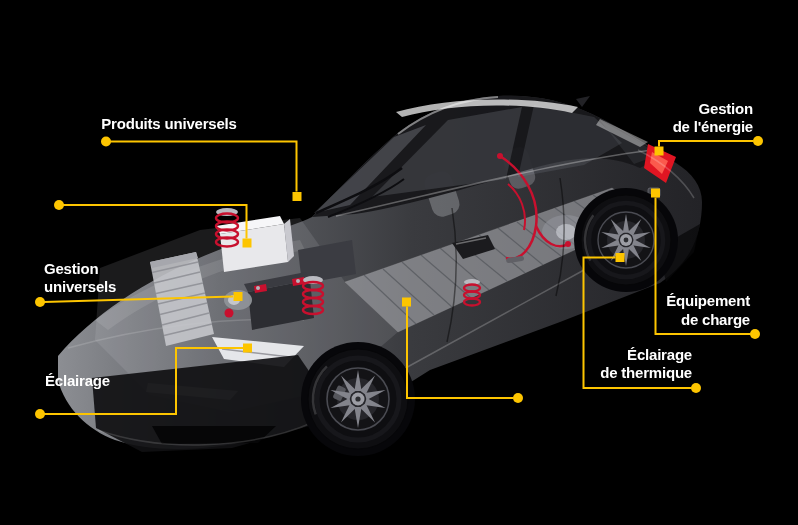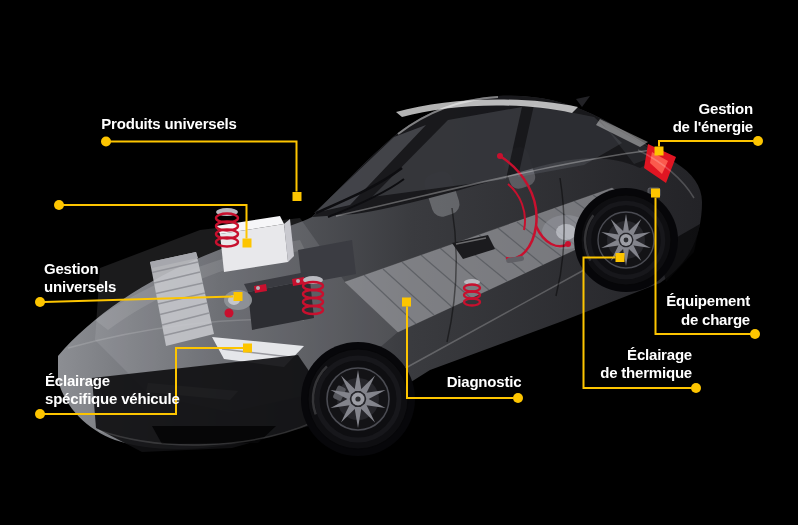--- a/index.html
+++ b/index.html
@@ -298,26 +298,22 @@
   </div>
 
 
   <div class="callout" style="left:44px;top:260px;line-height:18px">
     <div>Gestion</div>
     <div>universels</div>
   </div>
 
   <div class="callout" style="left:45px;top:372px;line-height:18px">
     <div>Éclairage</div>
-    <div>spécifique véhicule</div>
-  </div>
-
-  <div class="callout ta-c" style="left:424px;top:372px;width:120px">
-    <div>Diagnostic</div>
-  </div>
+  </div>
+
 
   <div class="callout ta-r" style="right:45px;top:100px;line-height:18px">
     <div>Gestion</div>
     <div>de l'énergie</div>
   </div>
 
   <div class="callout ta-r" style="right:48px;top:291px;line-height:19px">
     <div>Équipement</div>
     <div>de charge</div>
   </div>

